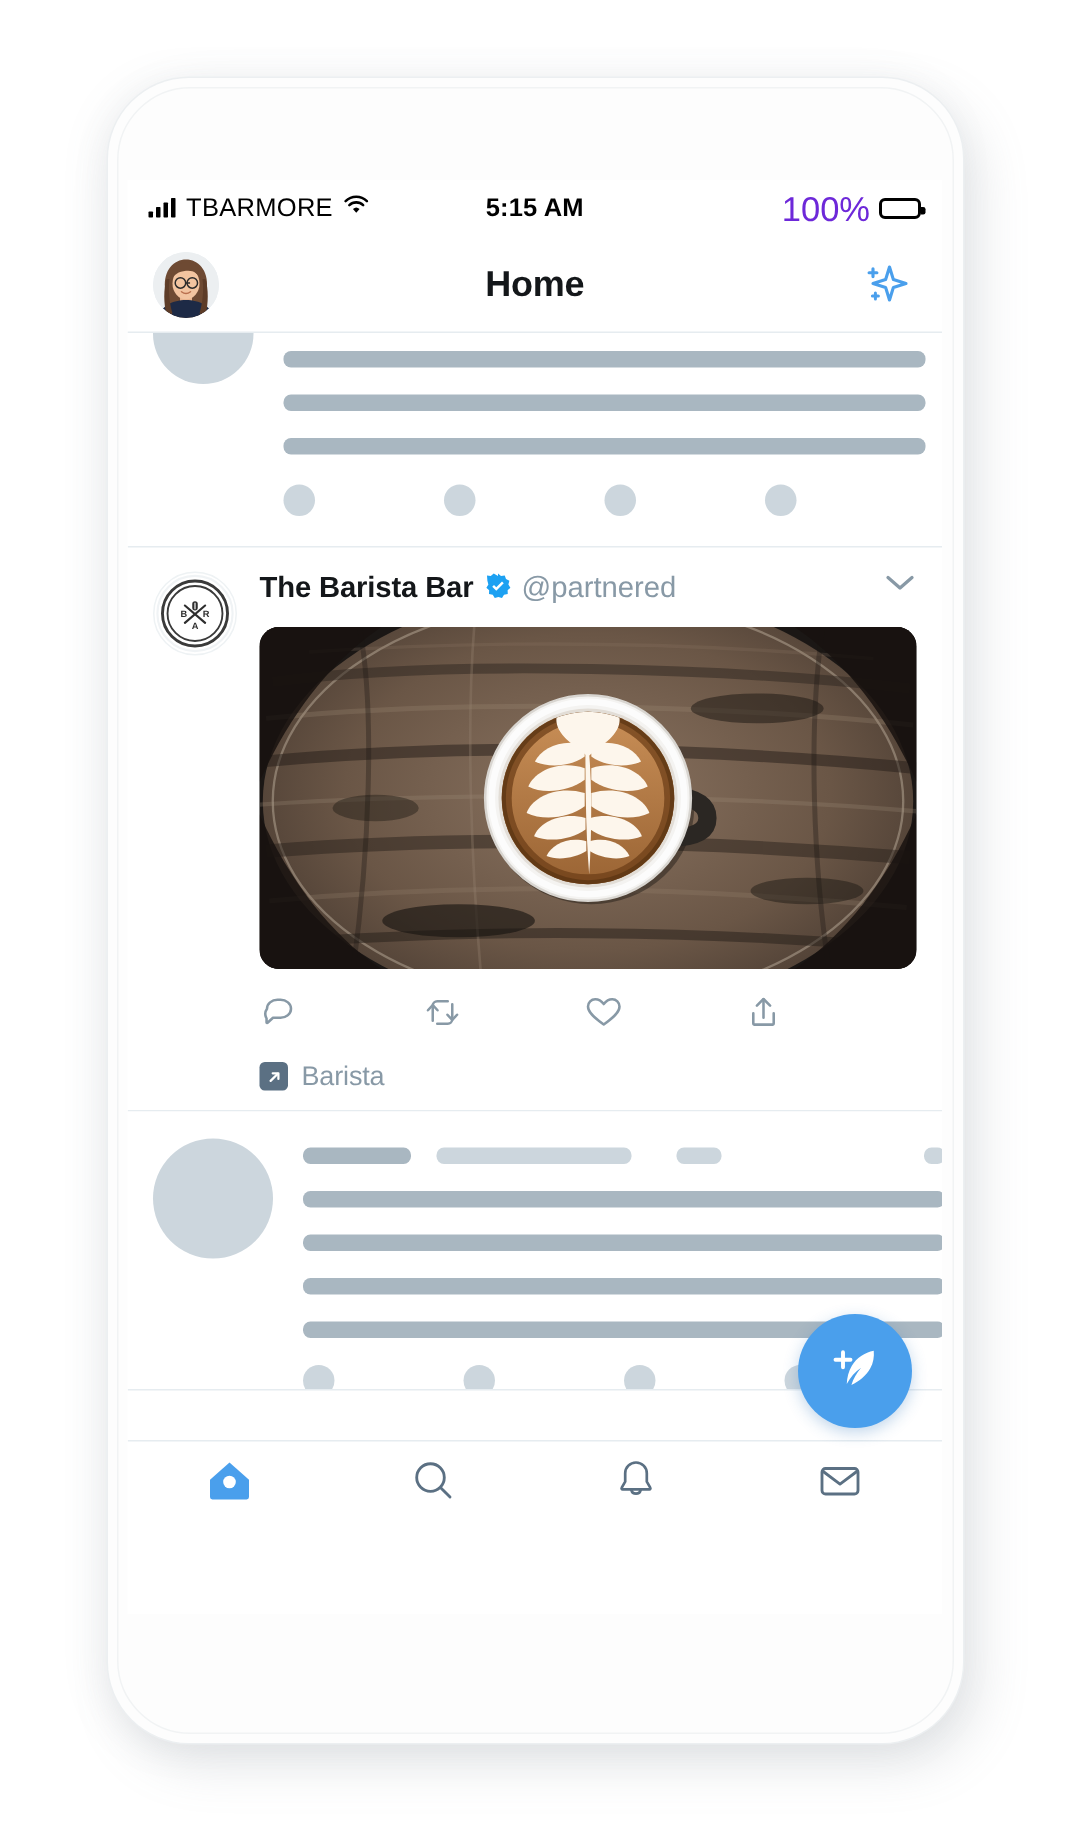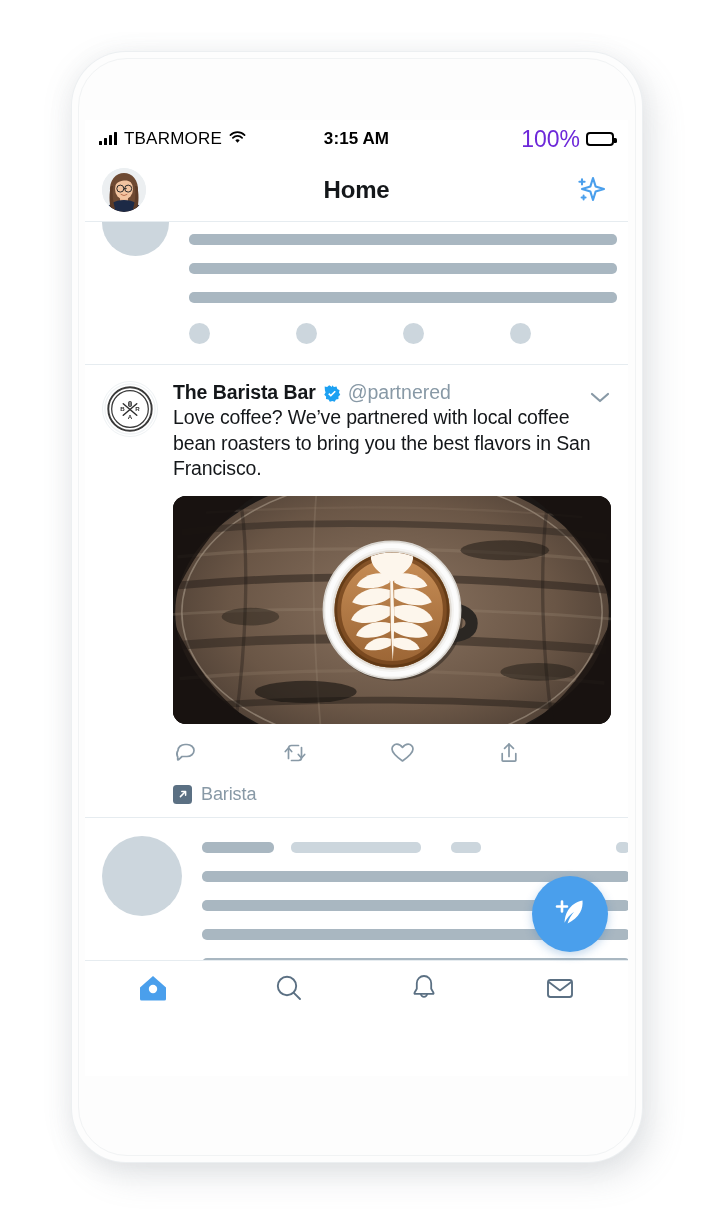--- a/index.html
+++ b/index.html
@@ -194,21 +194,21 @@
   .tweet-avatar {
     width: 56px; height: 56px;
     border-radius: 50%;
     background: #fff;
     border: 1px solid #eef2f4;
     flex-shrink: 0;
     display: flex; align-items: center; justify-content: center;
     overflow: hidden;
   }
   .tweet-main { flex: 1; padding-left: 15px; min-width: 0; }
-  .tweet-head { display: flex; align-items: flex-end; gap: 6px; }
+  .tweet-head { display: flex; align-items: flex-start; gap: 6px; }
   .tw-name {
     font-size: 19.5px;
     font-weight: 700;
     color: #14171a;
     letter-spacing: -0.1px;
     white-space: nowrap;
   }
   .tw-handle {
     font-size: 19.5px;
     font-weight: 400;
@@ -323,21 +323,21 @@
         <span class="sb-carrier">TBARMORE</span>
         <span>
           <svg width="17" height="13" viewBox="0 0 17 13">
             <path d="M8.5 11.8 L6.3 9.3 a3.2 3.2 0 0 1 4.4 0 Z" fill="#000"></path>
             <path d="M3.9 6.8 a6.6 6.6 0 0 1 9.2 0" stroke="#000" stroke-width="1.7" fill="none" stroke-linecap="round"></path>
             <path d="M1.4 4.1 a10.2 10.2 0 0 1 14.2 0" stroke="#000" stroke-width="1.7" fill="none" stroke-linecap="round"></path>
           </svg>
         </span>
       </div>
 
-      <div class="sb-time">3:15 AM</div>
+      <div class="sb-time">5:15 AM</div>
 
       <div class="sb-right">
         <span class="sb-battery-text">100%</span>
         <span class="battery">
           <span class="battery-fill"></span>
         </span>
       </div>
     </div>
 
     <div class="nav-header">
@@ -433,21 +433,20 @@
               </svg>
             </span>
             <span class="tw-handle">@partnered</span>
             <span class="tw-caret">
               <svg width="22" height="14" viewBox="0 0 22 14">
                 <path d="M3 4 L11 11 L19 4" fill="none" stroke="#8899a6" stroke-width="2.2" stroke-linecap="round" stroke-linejoin="round"></path>
               </svg>
             </span>
           </div>
 
-          <div class="tweet-text">Love coffee? We’ve partnered with local coffee bean roasters to bring you the best flavors in San Francisco.</div>
 
           <div class="tweet-media">
             <svg width="100%" height="100%" viewBox="0 0 396 228" preserveAspectRatio="xMidYMid slice">
               <defs>
                 <radialGradient id="tableg" cx="50%" cy="48%" r="68%">
                   <stop offset="0%" stop-color="#8a7360"></stop>
                   <stop offset="55%" stop-color="#6a5646"></stop>
                   <stop offset="100%" stop-color="#3a2f28"></stop>
                 </radialGradient>
                 <linearGradient id="cupfoam" x1="0" y1="0" x2="0" y2="1">

